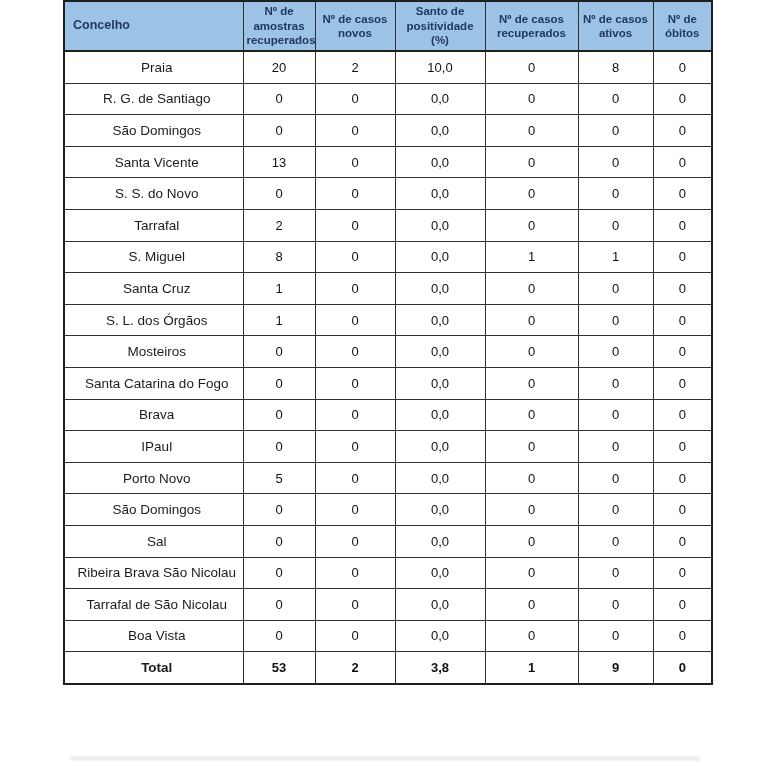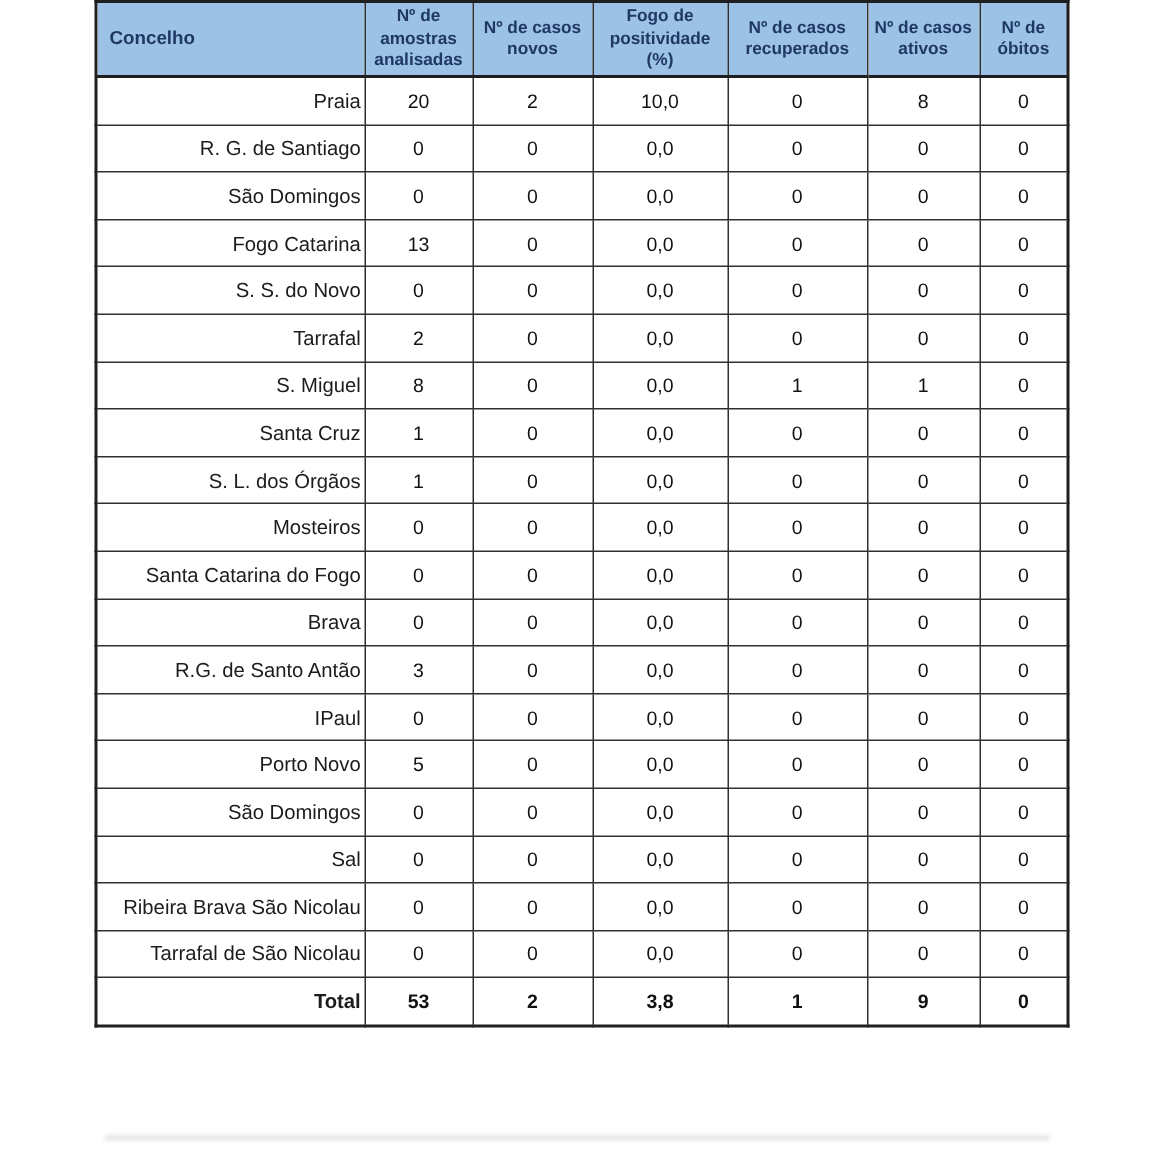--- a/index.html
+++ b/index.html
@@ -50,21 +50,21 @@
     font-size: 13px;
     color: var(--cell-text, #111111);
     text-align: center;
     vertical-align: middle;
     height: 28.6px;
     padding: 1px 2px;
     overflow: hidden;
     white-space: nowrap;
   }
   table.data-table td.name-col {
-    text-align: right;
+    text-align: center;
     padding-left: 8px;
     font-size: 13.5px;
     color: #1c1c1c;
   }
   table.data-table tr.total-row td {
     font-weight: bold;
   }
   .scan-artifact {
     position: absolute;
     left: 70px;
@@ -85,23 +85,23 @@
         <col style="width: 72px;">
         <col style="width: 80px;">
         <col style="width: 90px;">
         <col style="width: 93px;">
         <col style="width: 75px;">
         <col style="width: 59px;">
       </colgroup>
     <thead>
       <tr>
           <th class="name-col">Concelho</th>
-          <th>Nº de amostras analisadas</th>
+          <th>Nº de amostras recuperados</th>
           <th>Nº de casos novos</th>
-          <th>Fogo de positividade (%)</th>
+          <th>Santo de positividade (%)</th>
           <th>Nº de casos recuperados</th>
           <th>Nº de casos ativos</th>
           <th>Nº de óbitos</th>
         </tr>
     </thead>
     <tbody>
         <tr>
           <td class="name-col">Praia</td>
           <td>20</td>
           <td>2</td>
@@ -122,21 +122,21 @@
         <tr>
           <td class="name-col">São Domingos</td>
           <td>0</td>
           <td>0</td>
           <td>0,0</td>
           <td>0</td>
           <td>0</td>
           <td>0</td>
         </tr>
         <tr>
-          <td class="name-col">Fogo Catarina</td>
+          <td class="name-col">Santa Vicente</td>
           <td>13</td>
           <td>0</td>
           <td>0,0</td>
           <td>0</td>
           <td>0</td>
           <td>0</td>
         </tr>
         <tr>
           <td class="name-col">S. S. do Novo</td>
           <td>0</td>
@@ -203,29 +203,20 @@
         <tr>
           <td class="name-col">Brava</td>
           <td>0</td>
           <td>0</td>
           <td>0,0</td>
           <td>0</td>
           <td>0</td>
           <td>0</td>
         </tr>
         <tr>
-          <td class="name-col">R.G. de Santo Antão</td>
-          <td>3</td>
-          <td>0</td>
-          <td>0,0</td>
-          <td>0</td>
-          <td>0</td>
-          <td>0</td>
-        </tr>
-        <tr>
           <td class="name-col">IPaul</td>
           <td>0</td>
           <td>0</td>
           <td>0,0</td>
           <td>0</td>
           <td>0</td>
           <td>0</td>
         </tr>
         <tr>
           <td class="name-col">Porto Novo</td>
@@ -258,20 +249,29 @@
           <td class="name-col">Ribeira Brava São Nicolau</td>
           <td>0</td>
           <td>0</td>
           <td>0,0</td>
           <td>0</td>
           <td>0</td>
           <td>0</td>
         </tr>
         <tr>
           <td class="name-col">Tarrafal de São Nicolau</td>
+          <td>0</td>
+          <td>0</td>
+          <td>0,0</td>
+          <td>0</td>
+          <td>0</td>
+          <td>0</td>
+        </tr>
+        <tr>
+          <td class="name-col">Boa Vista</td>
           <td>0</td>
           <td>0</td>
           <td>0,0</td>
           <td>0</td>
           <td>0</td>
           <td>0</td>
         </tr>
         <tr class="total-row">
           <td class="name-col">Total</td>
           <td>53</td>

